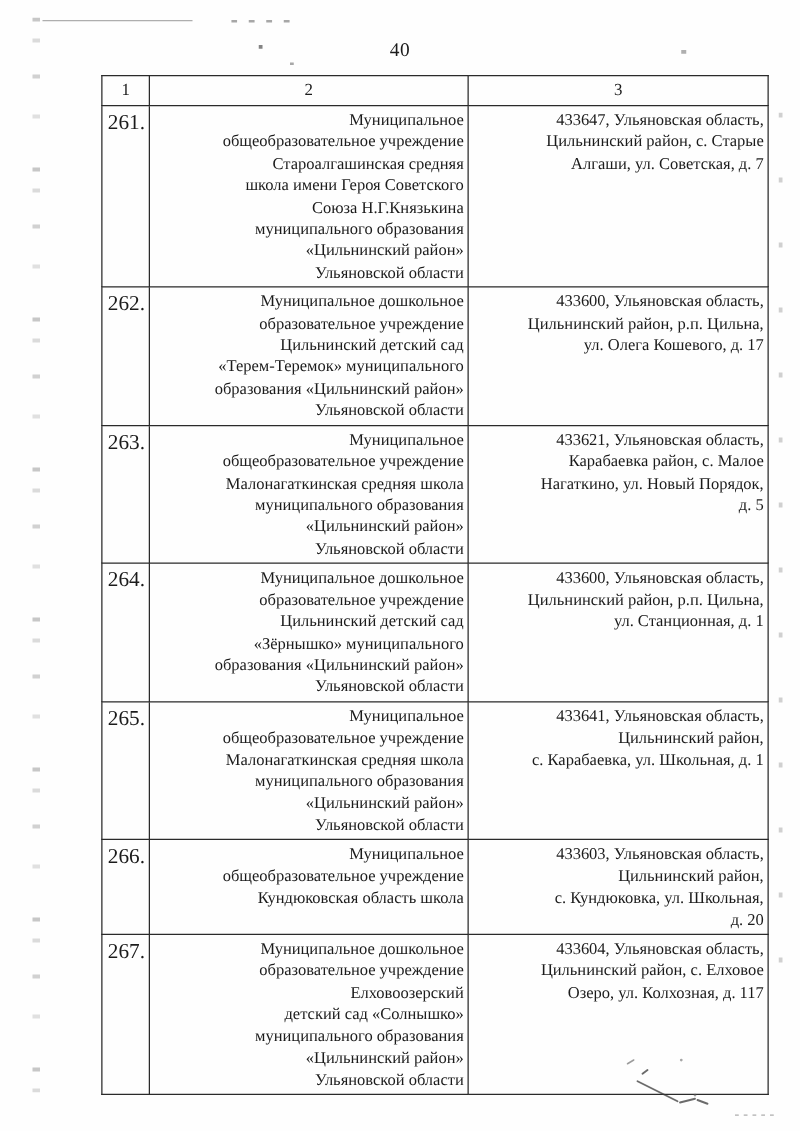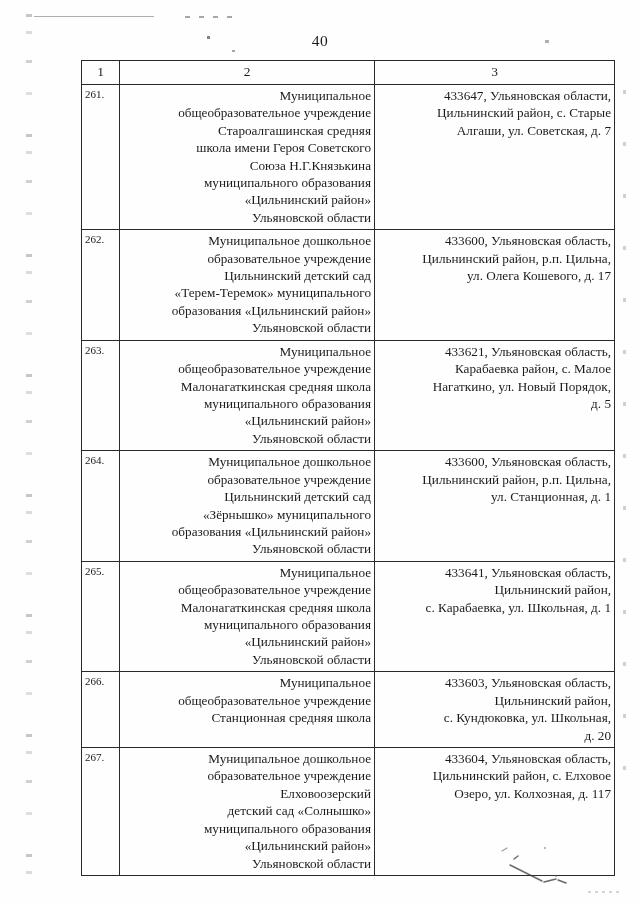--- a/index.html
+++ b/index.html
@@ -128,24 +128,24 @@
   col.c-addr { width: 240px; }
 
   thead th {
     text-align: center;
     padding-top: 2px;
     padding-bottom: 3px;
     font-size: 13.5px;
   }
 
   td.num {
-    text-align: left;
+    text-align: right;
     padding-left: 5px;
     white-space: nowrap;
-    font-size: 11px;
+    font-size: 17px;
   }
   td.name, td.addr {
     text-align: right;
   }
   td.name .ln, td.addr .ln {
     display: block;
   }
 </style>
 </head>
 <body>
@@ -182,21 +182,21 @@
             <span class="ln">Муниципальное</span>
             <span class="ln">общеобразовательное учреждение</span>
             <span class="ln">Староалгашинская средняя</span>
             <span class="ln">школа имени Героя Советского</span>
             <span class="ln">Союза Н.Г.Князькина</span>
             <span class="ln">муниципального образования</span>
             <span class="ln">«Цильнинский район»</span>
             <span class="ln">Ульяновской области</span>
           </td>
           <td class="addr">
-            <span class="ln">433647, Ульяновская области,</span>
+            <span class="ln">433647, Ульяновская область,</span>
             <span class="ln">Цильнинский район, с. Старые</span>
             <span class="ln">Алгаши, ул. Советская, д. 7</span>
           </td>
         </tr>
         <tr>
           <td class="num">262.</td>
           <td class="name">
             <span class="ln">Муниципальное дошкольное</span>
             <span class="ln">образовательное учреждение</span>
             <span class="ln">Цильнинский детский сад</span>
@@ -257,21 +257,21 @@
             <span class="ln">433641, Ульяновская область,</span>
             <span class="ln">Цильнинский район,</span>
             <span class="ln">с. Карабаевка, ул. Школьная, д. 1</span>
           </td>
         </tr>
         <tr>
           <td class="num">266.</td>
           <td class="name">
             <span class="ln">Муниципальное</span>
             <span class="ln">общеобразовательное учреждение</span>
-            <span class="ln">Станционная средняя школа</span>
+            <span class="ln">Кундюковская область школа</span>
           </td>
           <td class="addr">
             <span class="ln">433603, Ульяновская область,</span>
             <span class="ln">Цильнинский район,</span>
             <span class="ln">с. Кундюковка, ул. Школьная,</span>
             <span class="ln">д. 20</span>
           </td>
         </tr>
         <tr>
           <td class="num">267.</td>

